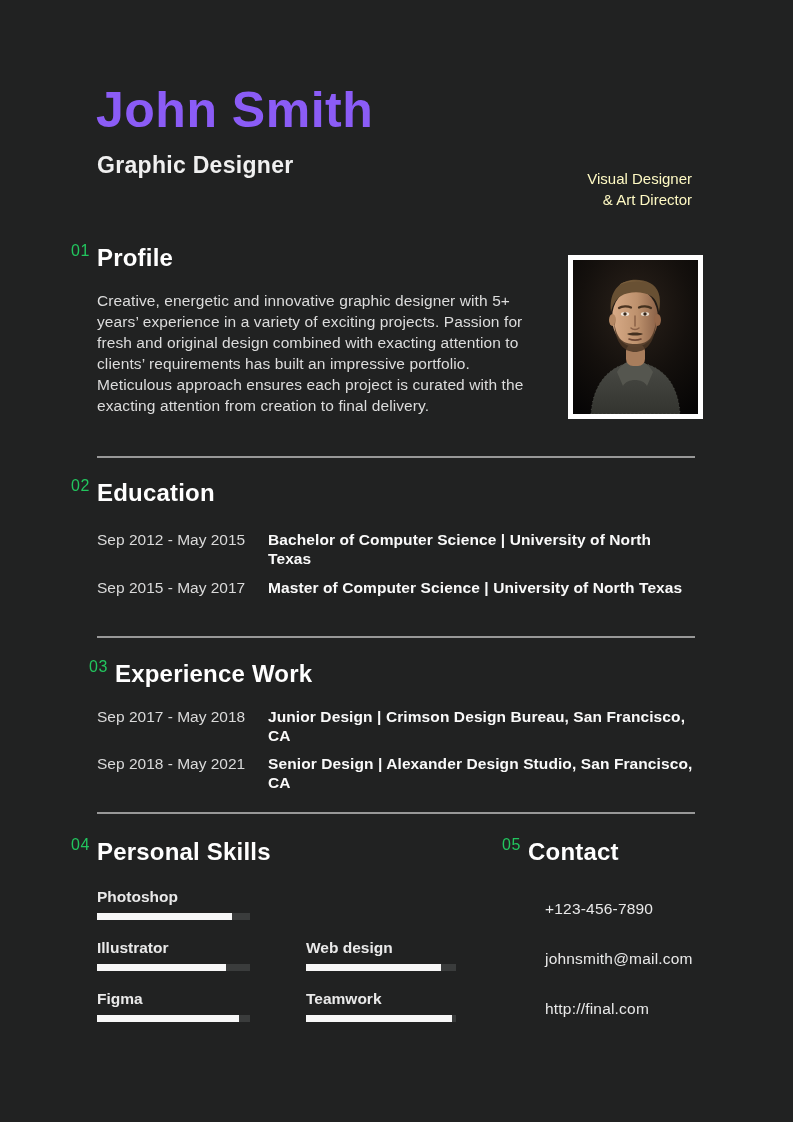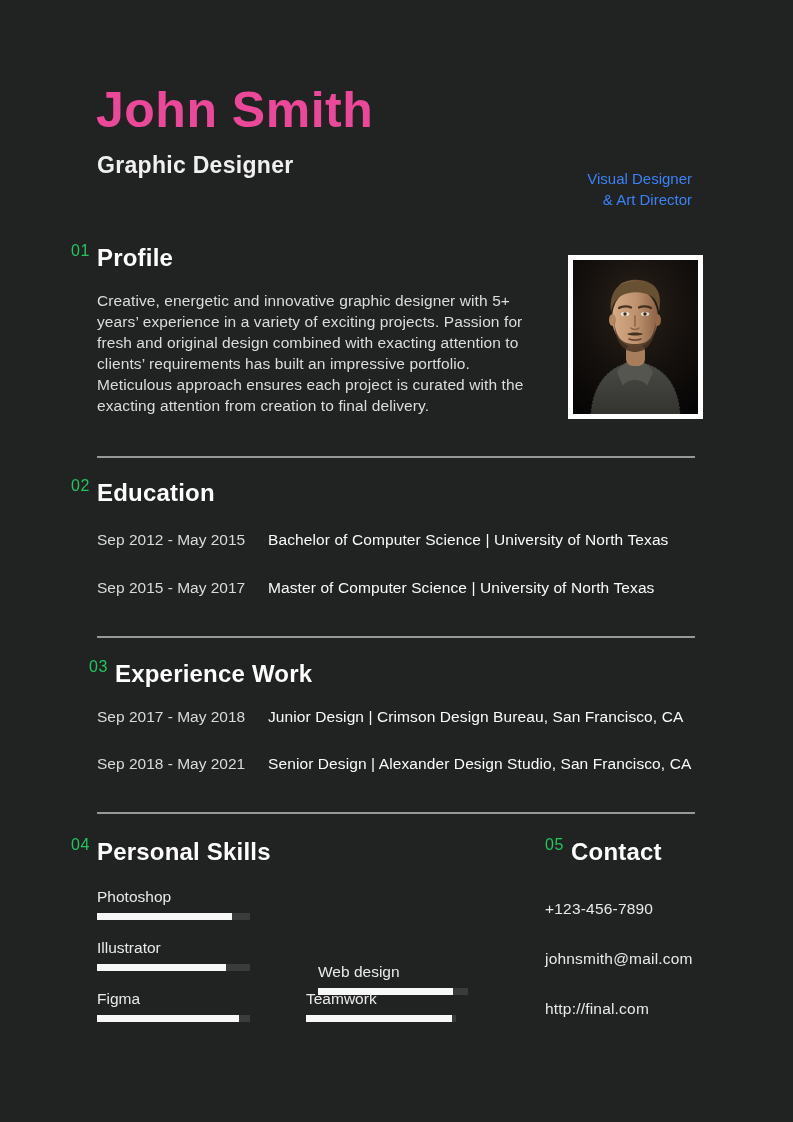--- a/index.html
+++ b/index.html
@@ -9,29 +9,29 @@
     background:#212222;
     font-family:"Liberation Sans",sans-serif;
     color:#ffffff;
     overflow:hidden;
   }
   .abs{position:absolute;}
   
   .name{
     left:96px;top:84px;
     font-size:50px;font-weight:700;letter-spacing:0.5px;
-    color:#ec4899;line-height:1.05;
+    color:#8b5cf6;line-height:1.05;
   }
   .role{
     left:97px;top:152px;
     font-size:23px;font-weight:700;color:#f0f0f0;letter-spacing:0.3px;
   }
   .tagline{
     right:101px;top:168px;
-    font-size:15px;line-height:21px;color:#3b82f6;
+    font-size:15px;line-height:21px;color:#fef9c3;
     text-align:right;
     margin-left:16px;
   }
   
   .sec-head{
     font-size:24px;font-weight:700;color:#ffffff;letter-spacing:0.2px;
     line-height:1.1;
   }
   .sec-num{
     position:absolute;left:-26px;top:-3px;
@@ -50,24 +50,24 @@
   
   .divider{
     left:97px;width:598px;height:2px;background:#989898;
   }
   
   .t-row{
     left:97px;width:598px;display:flex;align-items:flex-start;
     font-size:15.5px;line-height:19px;
   }
   .t-period{flex:0 0 171px;color:#dadada;font-weight:400;}
-  .t-desc{flex:1;color:#fafafa;font-weight:400;letter-spacing:0.1px;}
+  .t-desc{flex:1;color:#fafafa;font-weight:700;letter-spacing:0.1px;}
   
   .skill{width:153px;}
-  .skill-label{font-size:15.5px;color:#e9e9e9;font-weight:400;}
+  .skill-label{font-size:15.5px;color:#e9e9e9;font-weight:700;}
   .bar{margin-top:7px;height:7px;width:100%;background:#3a3c3c;}
   .bar-fill{height:100%;background:#f7f7f7;}
   
   .contact-item{font-size:15.5px;color:#e9e9e9;letter-spacing:0.2px;}
 </style>
 </head>
 <body>
 
 <div class="page">
 
@@ -185,34 +185,34 @@
     <div class="bar">
         <div class="bar-fill" style="width: 84%;"></div>
       </div>
   </div>
   <div class="abs skill" style="left:97px;top:990px;">
     <div class="skill-label">Figma</div>
     <div class="bar">
         <div class="bar-fill" style="width: 93%;"></div>
       </div>
   </div>
-  <div class="abs skill" style="left:318px;top:939px;width:150px;margin-top:24px;">
+  <div class="abs skill" style="left:306px;top:939px;width:150px;">
     <div class="skill-label">Web design</div>
     <div class="bar">
         <div class="bar-fill" style="width: 90%;"></div>
       </div>
   </div>
   <div class="abs skill" style="left:306px;top:990px;width:150px;">
     <div class="skill-label">Teamwork</div>
     <div class="bar">
         <div class="bar-fill" style="width: 97%;"></div>
       </div>
   </div>
 
-  <div class="abs sec-head" style="left:571px;top:839px;text-align:right;">
+  <div class="abs sec-head" style="left:528px;top:839px;text-align:right;">
     <span class="sec-num">05</span>
     <span>Contact</span>
   </div>
   <div class="abs contact-item" style="left:545px;top:900px;">+123-456-7890</div>
   <div class="abs contact-item" style="left:545px;top:950px;">johnsmith@mail.com</div>
   <div class="abs contact-item" style="left:545px;top:1000px;">http://final.com</div>
 
 </div>
 
 </body></html>

